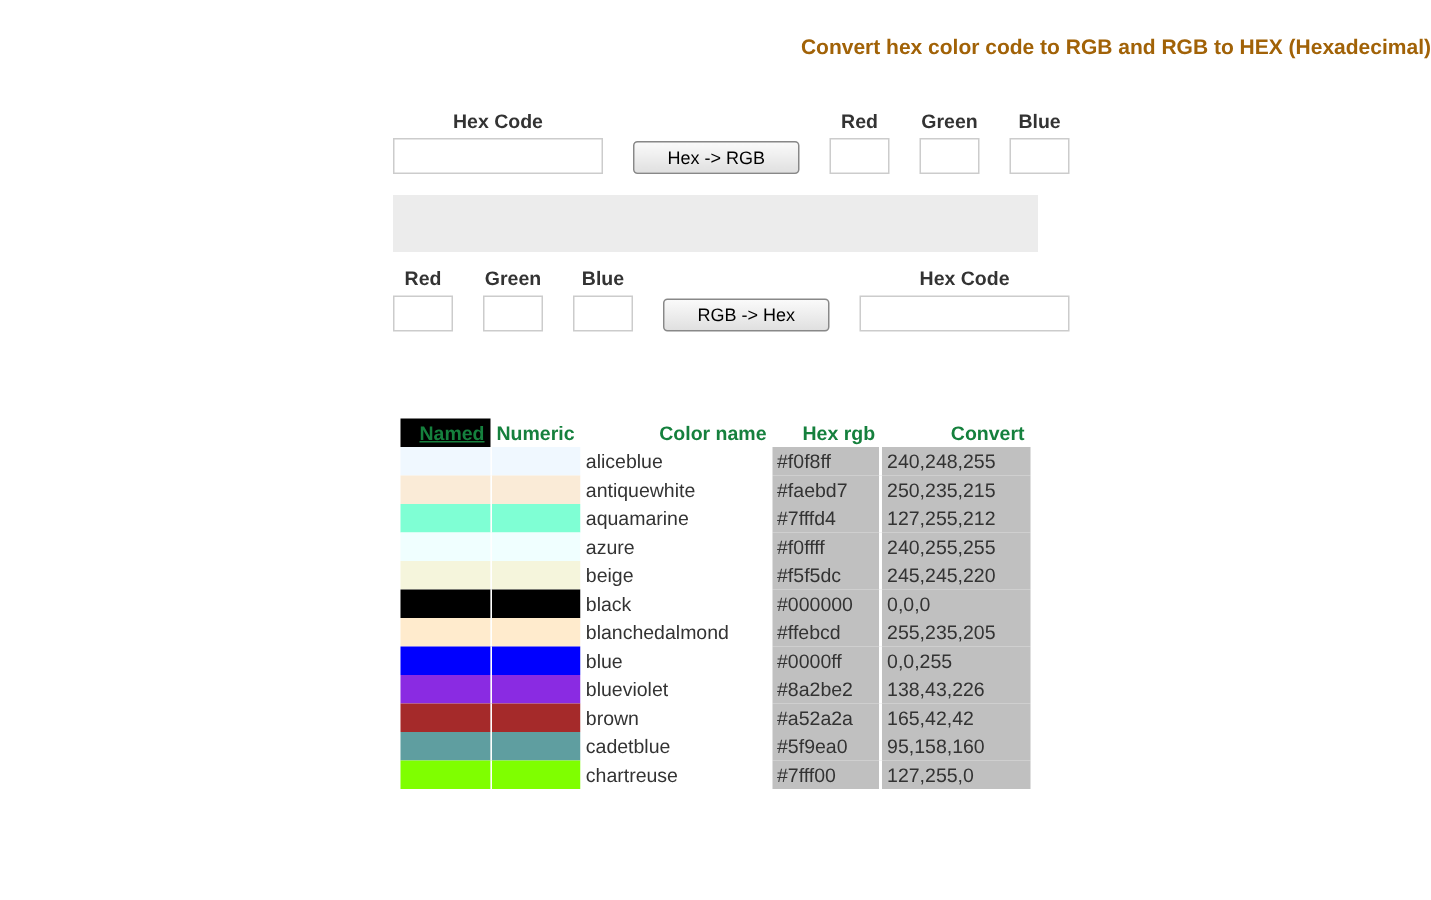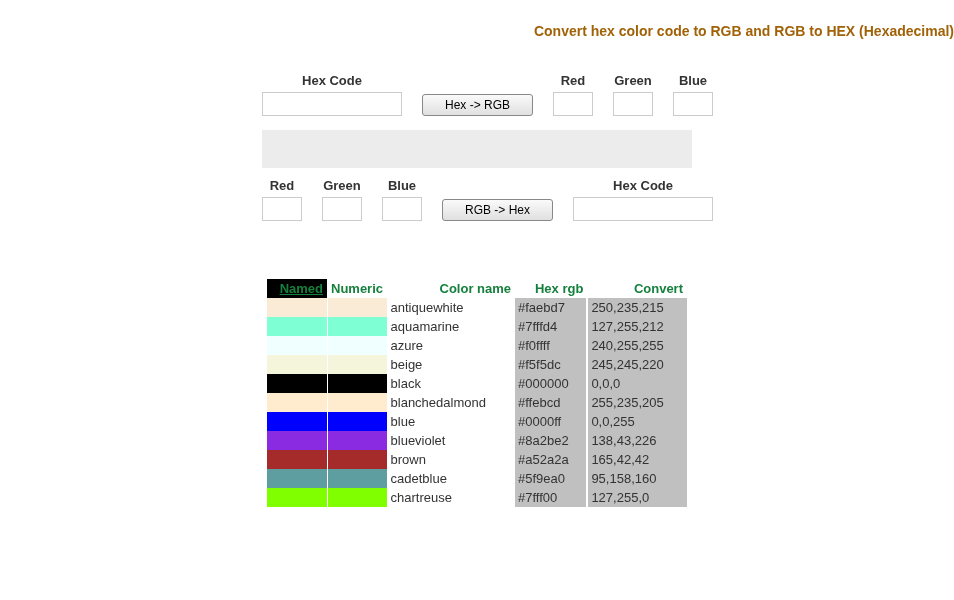--- a/index.html
+++ b/index.html
@@ -172,20 +172,27 @@
       <tr>
         <th class="named-hdr">Named</th>
         <th>Numeric</th>
         <th>Color name</th>
         <th>Hex rgb</th>
         <th>Convert</th>
       </tr>
     </thead>
     <tbody id="color-rows">
         <tr>
+          <td class="swatch" style="background: rgb(240, 248, 255);"></td>
+          <td class="swatch" style="background: rgb(240, 248, 255);"></td>
+          <td class="colorname">aliceblue</td>
+          <td class="hexcell">#f0f8ff</td>
+          <td class="deccell">240,248,255</td>
+        </tr>
+        <tr>
           <td class="swatch" style="background: rgb(250, 235, 215);"></td>
           <td class="swatch" style="background: rgb(250, 235, 215);"></td>
           <td class="colorname">antiquewhite</td>
           <td class="hexcell">#faebd7</td>
           <td class="deccell">250,235,215</td>
         </tr>
         <tr>
           <td class="swatch" style="background: rgb(127, 255, 212);"></td>
           <td class="swatch" style="background: rgb(127, 255, 212);"></td>
           <td class="colorname">aquamarine</td>

